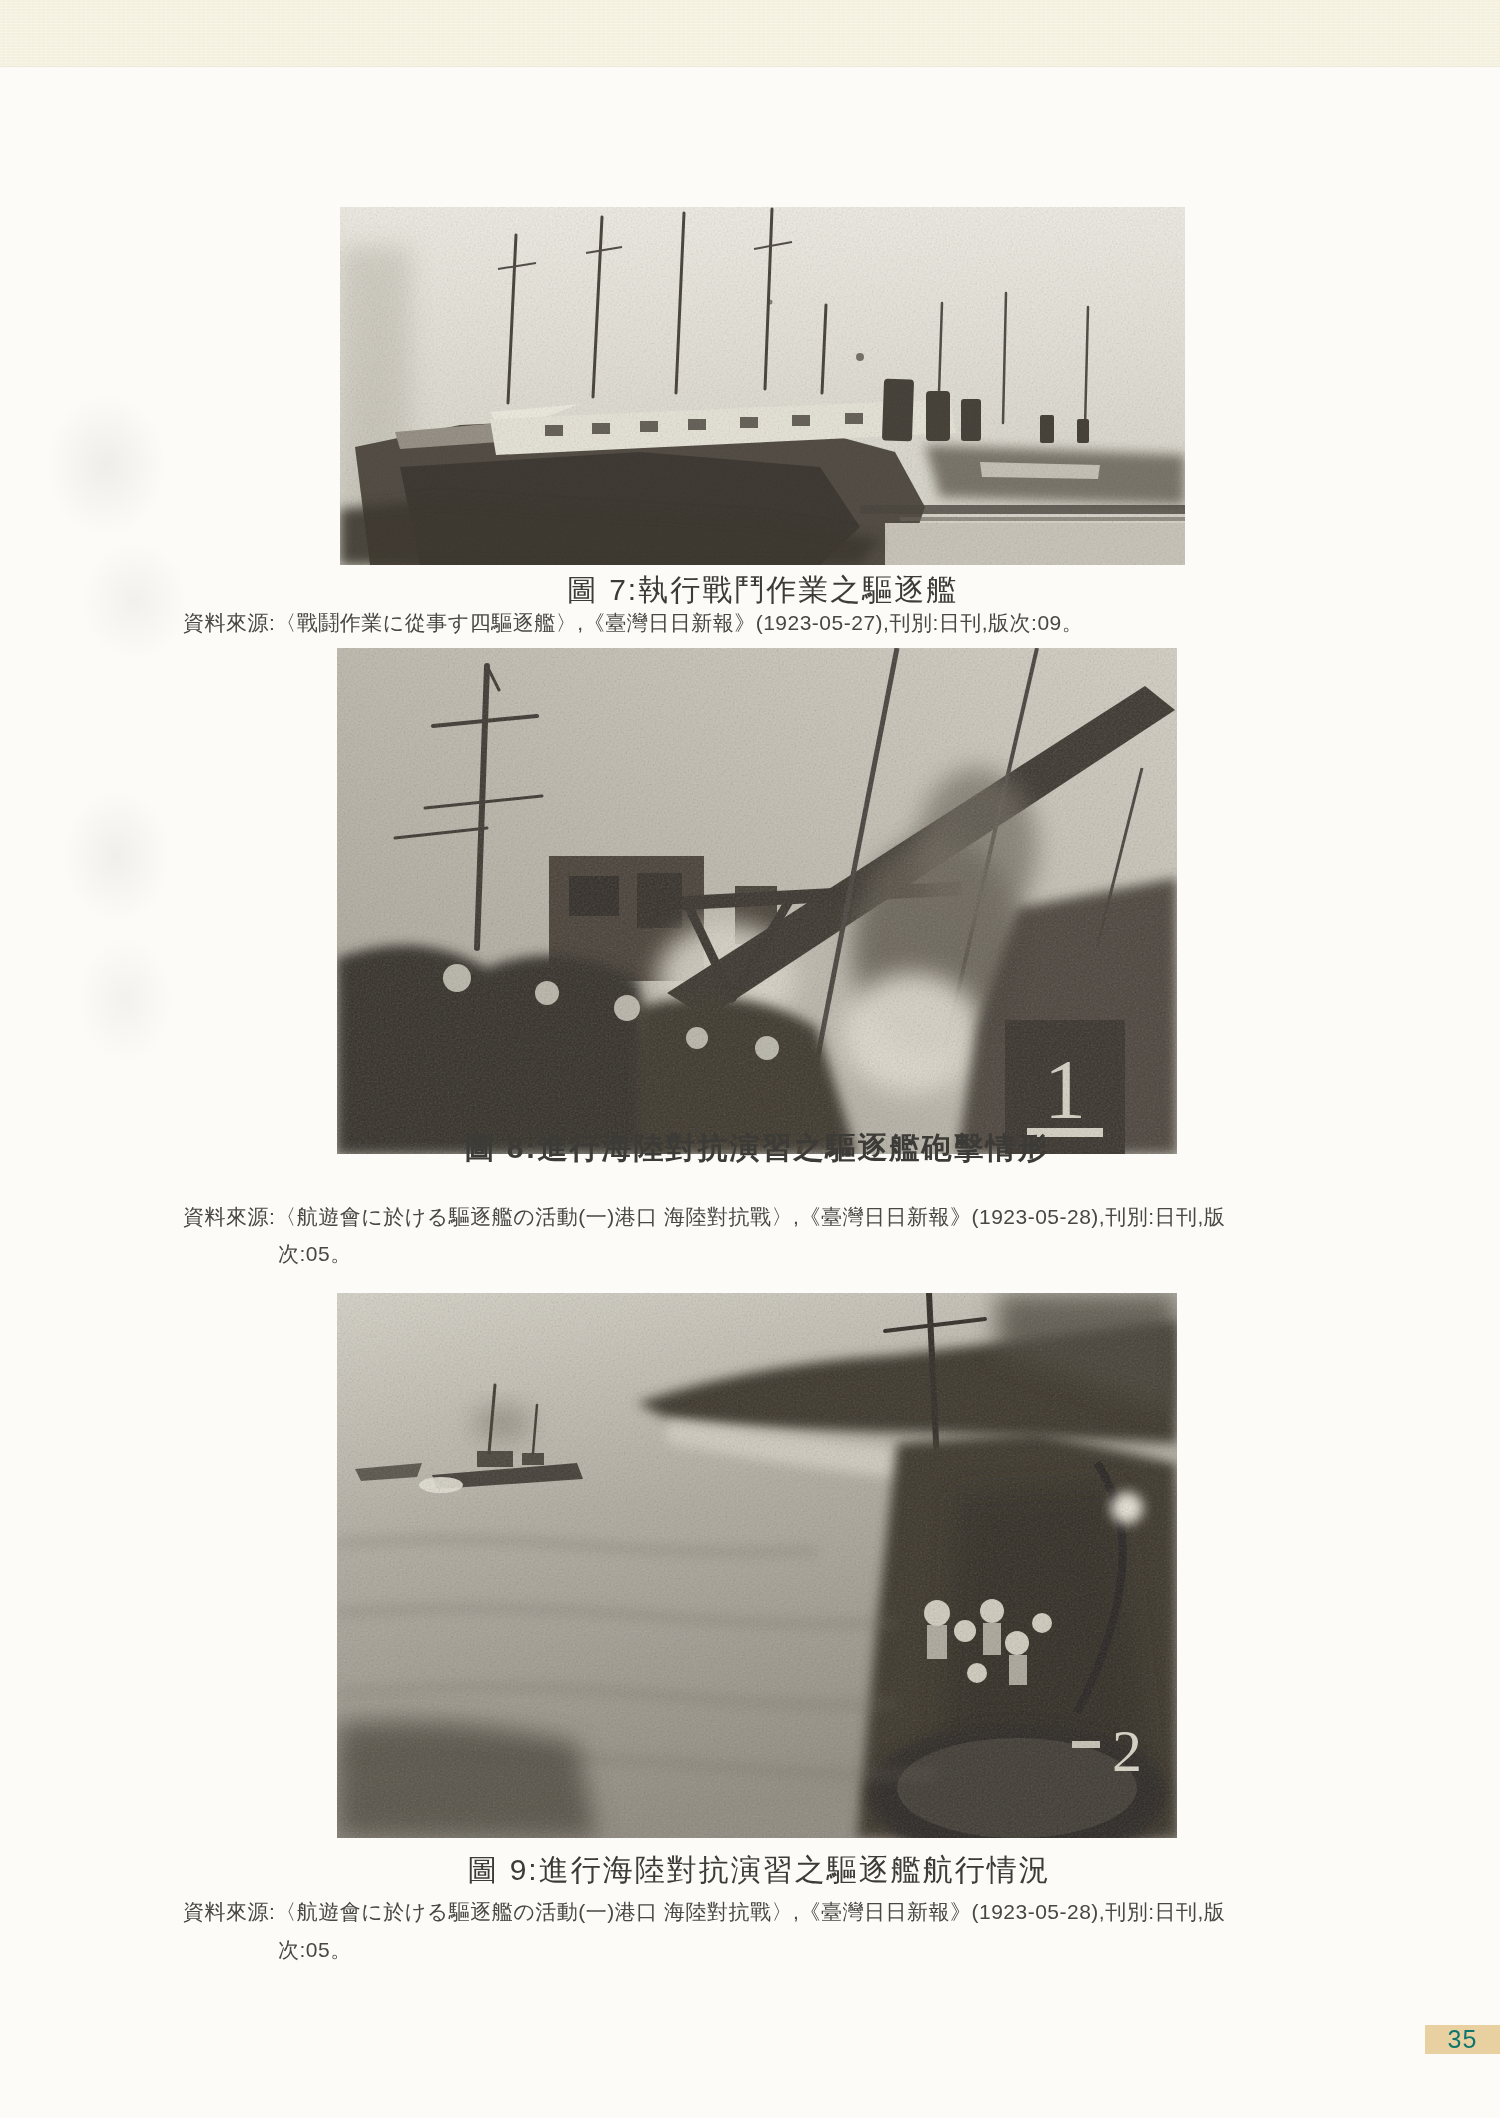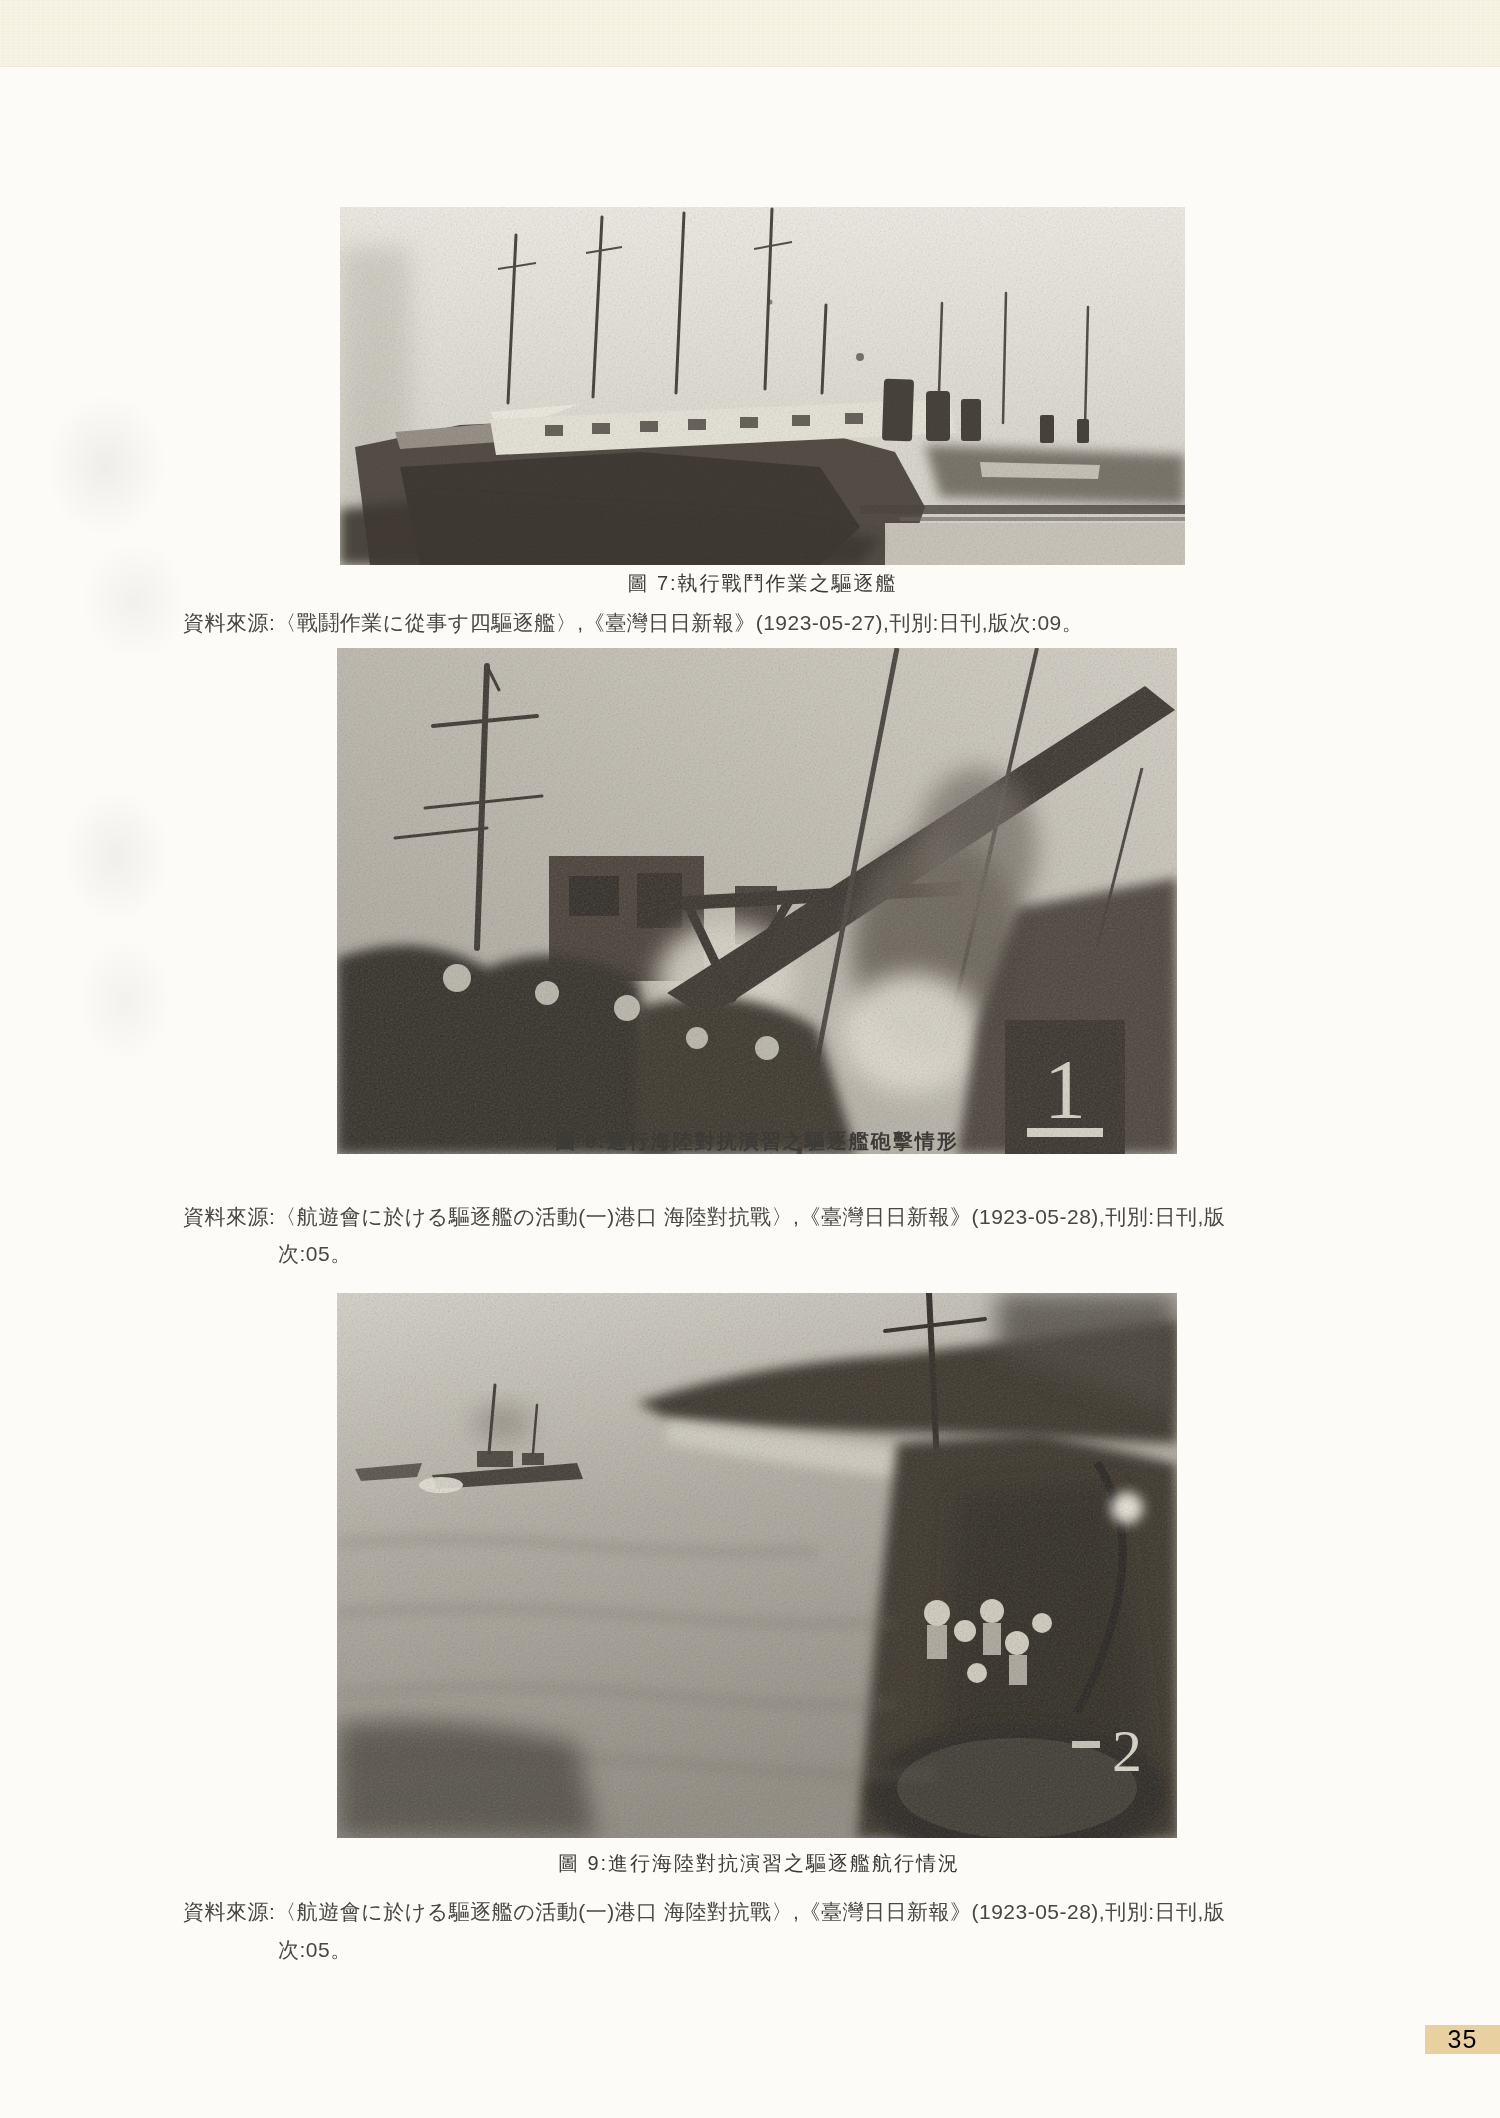--- a/index.html
+++ b/index.html
@@ -12,34 +12,34 @@
     position:absolute;left:0;top:0;width:1500px;height:66px;
     background:repeating-linear-gradient(0deg, rgba(255,255,255,.28) 0 1px, rgba(0,0,0,0) 1px 3px),
                repeating-linear-gradient(90deg, rgba(255,255,255,.12) 0 2px, rgba(0,0,0,0) 2px 5px),
                #f4f0de;
     border-bottom:1px solid #eee9d6;
   }
   .photo{position:absolute;overflow:hidden;background:#d9d6cc;}
   .photo svg{display:block;width:100%;height:100%;}
   .caption{
     position:absolute;text-align:center;
-    font-size:20px;letter-spacing:2px;color:#3c3b37;font-weight:500;
+    font-size:30px;letter-spacing:2px;color:#3c3b37;font-weight:500;
     white-space:nowrap;
   }
   .source-line{
     position:absolute;font-size:21px;letter-spacing:.5px;color:#484742;
     white-space:nowrap;
   }
   .page-number-box{
     position:absolute;left:1425px;top:2025px;width:75px;height:29px;
     background:#e9d0a1;
     display:flex;align-items:center;justify-content:center;
   }
   .page-number-box span{
-    font-size:25px;color:#000000;letter-spacing:1px;line-height:1;
+    font-size:25px;color:#0f766e;letter-spacing:1px;line-height:1;
   }
   .ghost{position:absolute;pointer-events:none;}
   .g1{left:30px;top:380px;width:190px;height:340px;
       background:radial-gradient(ellipse 45% 30% at 40% 25%, rgba(125,118,102,.10), rgba(0,0,0,0) 70%),
                  radial-gradient(ellipse 40% 25% at 55% 65%, rgba(125,118,102,.08), rgba(0,0,0,0) 70%);}
   .g2{left:40px;top:760px;width:170px;height:320px;
       background:radial-gradient(ellipse 45% 30% at 45% 30%, rgba(125,118,102,.09), rgba(0,0,0,0) 70%),
                  radial-gradient(ellipse 40% 28% at 50% 75%, rgba(125,118,102,.07), rgba(0,0,0,0) 70%);}
 </style>
 </head>

